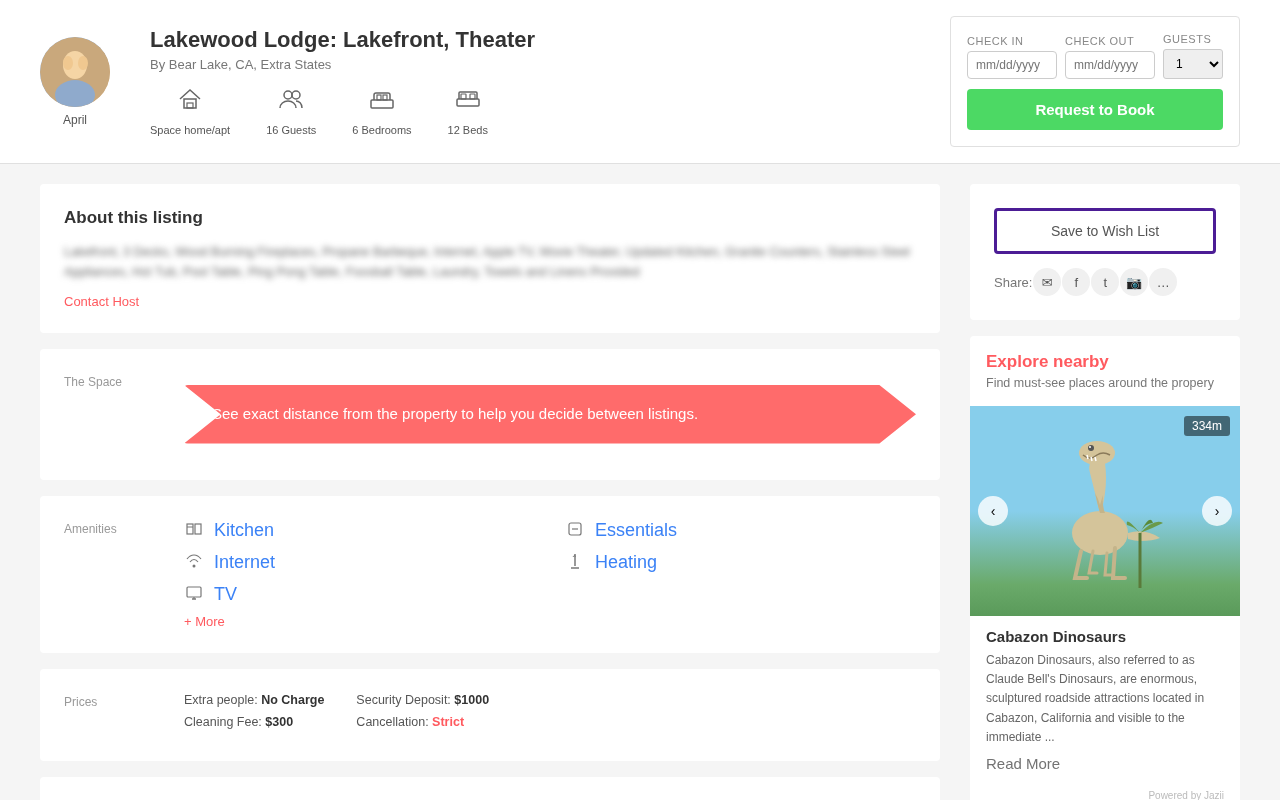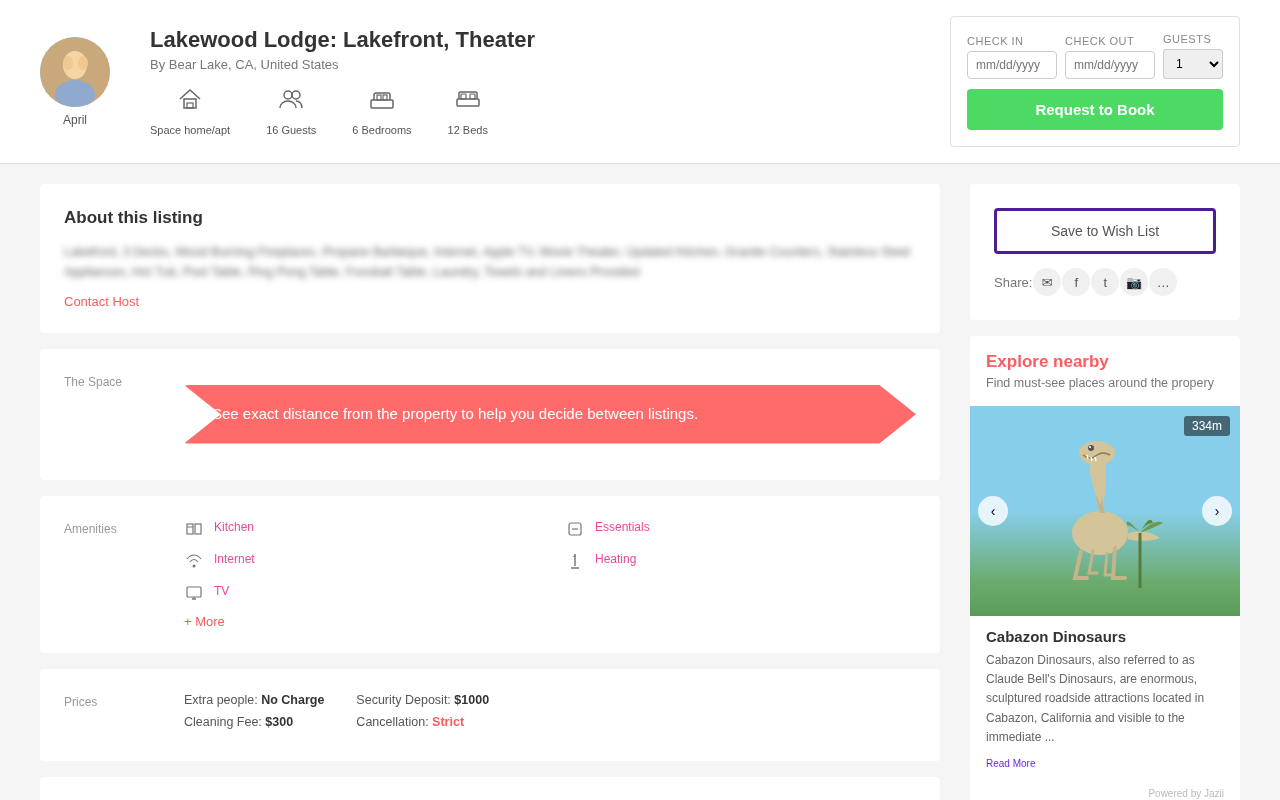--- a/index.html
+++ b/index.html
@@ -39,21 +39,21 @@
 
     .section-row { display: flex; gap: 0; }
     .section-label { width: 120px; flex-shrink: 0; font-size: 12px; color: #999; padding-top: 2px; }
     .section-content { flex: 1; }
 
     
     .tooltip-banner { background: #ff6b6b; color: #fff; padding: 18px 28px; border-radius: 4px; margin: 12px 0; font-size: 15px; font-weight: 500; line-height: 1.5; clip-path: polygon(0 0, 95% 0, 100% 50%, 95% 100%, 0 100%, 5% 50%); }
 
     
     .amenities-grid { display: grid; grid-template-columns: 1fr 1fr; gap: 10px 30px; }
-    .amenity-item { display: flex; gap: 10px; font-size: 12px; color: #ec4899; }
+    .amenity-item { display: flex; gap: 10px; font-size: 18px; color: #3b82f6; }
     .amenity-icon { font-size: 16px; color: #777; width: 20px; text-align: center; }
     .more-link { color: #ff5a5f; font-size: 13px; font-weight: 500; cursor: pointer; margin-top: 8px; }
 
     
     .prices-grid { display: flex; gap: 32px; }
     .price-item { font-size: 12.5px; color: #555; margin-bottom: 8px; }
     .price-highlight { font-weight: 600; color: #333; }
     .price-strict { color: #ff5a5f; font-weight: 600; }
 
     
@@ -69,21 +69,21 @@
     .explore-img-wrap { position: relative; height: 210px; background: #aac8e8; overflow: hidden; }
     .explore-img-bg { width: 100%; height: 100%; background: linear-gradient(180deg, #87CEEB 0%, #87CEEB 50%, #6aaa6a 85%, #5a9a5a 100%); }
     .dino-figure { position: absolute; bottom: 20px; left: 50%; transform: translateX(-50%); }
     .distance-badge { position: absolute; top: 10px; right: 10px; background: rgba(0,0,0,0.5); color: #fff; font-size: 12px; padding: 3px 8px; border-radius: 3px; }
     .carousel-btn { position: absolute; top: 50%; transform: translateY(-50%); background: rgba(255,255,255,0.8); border: none; border-radius: 50%; width: 30px; height: 30px; cursor: pointer; font-size: 14px; display: flex; align-items: center; justify-content: center; }
     .carousel-prev { left: 8px; }
     .carousel-next { right: 8px; }
     .explore-info { padding: 12px 16px; }
     .explore-place-name { font-size: 15px; font-weight: 600; color: #333; margin-bottom: 6px; }
     .explore-desc { font-size: 12px; color: #666; line-height: 1.6; margin-bottom: 8px; }
-    .read-more { color: #6d28d9; font-size: 10px; font-weight: 500; cursor: pointer; }
+    .read-more { color: #737373; font-size: 15px; font-weight: 500; cursor: pointer; }
     .powered-by { text-align: right; font-size: 10px; color: #bbb; padding: 6px 16px; }
 
     .blurred { filter: blur(3px); }
   </style>
 </head>
 <body>
 
 <div class="header">
   <div class="avatar-wrap">
     <div class="avatar">
@@ -93,21 +93,21 @@
         <ellipse cx="35" cy="58" rx="20" ry="15" fill="#8faacc"></ellipse>
         <ellipse cx="28" cy="26" rx="5" ry="7" fill="#f0c890"></ellipse>
         <ellipse cx="43" cy="26" rx="5" ry="7" fill="#f0c890"></ellipse>
       </svg>
     </div>
     <span class="avatar-name">April</span>
   </div>
 
   <div class="listing-info">
     <div class="listing-title">Lakewood Lodge: Lakefront, Theater</div>
-    <div class="listing-location">By Bear Lake, CA, United States</div>
+    <div class="listing-location">By Bear Lake, CA, Extra States</div>
     <div class="listing-stats">
       <div class="stat-item">
         <span class="stat-icon">
           <svg width="26" height="26" viewBox="0 0 26 26" fill="none">
               <path d="M3 13L13 4l10 9" stroke="#666" stroke-width="1.5" fill="none"></path>
               <rect x="7" y="13" width="12" height="9" stroke="#666" stroke-width="1.5" fill="none"></rect>
               <rect x="10" y="17" width="6" height="5" stroke="#666" stroke-width="1.2" fill="none"></rect>
             </svg>
         </span>
         <span>Space home/apt</span>

